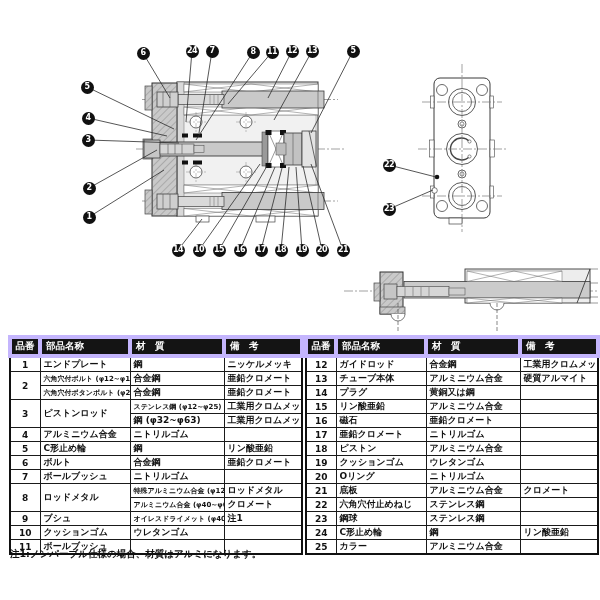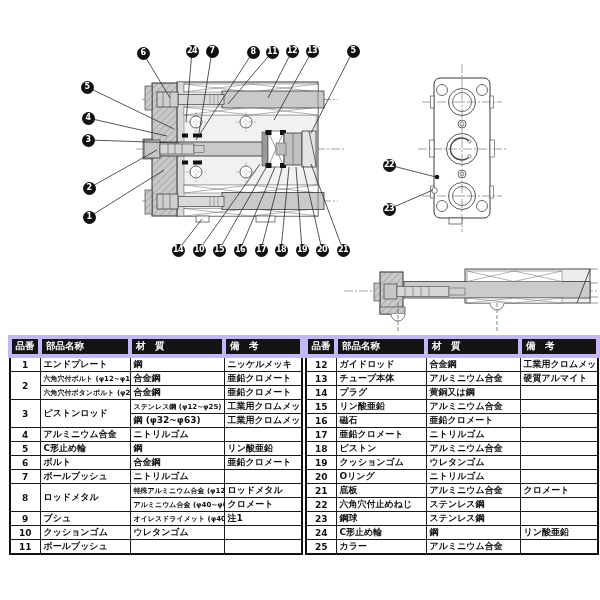--- a/index.html
+++ b/index.html
@@ -467,13 +467,14 @@
           <tr>
             <td class="num">25</td>
             <td>カラー</td>
             <td>アルミニウム合金</td>
             <td></td>
           </tr>
         </tbody>
       </table>
   </div>
 
+  <div id="note">注1:ノンパーブル仕様の場合、材質はアルミになります。</div>
 </div>
 
 </body></html>

